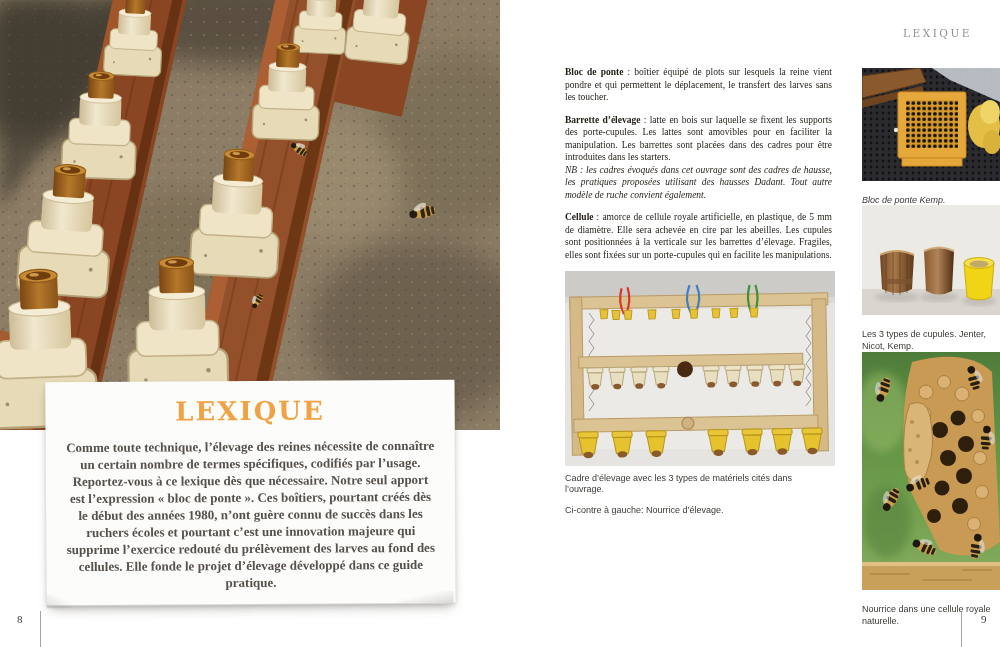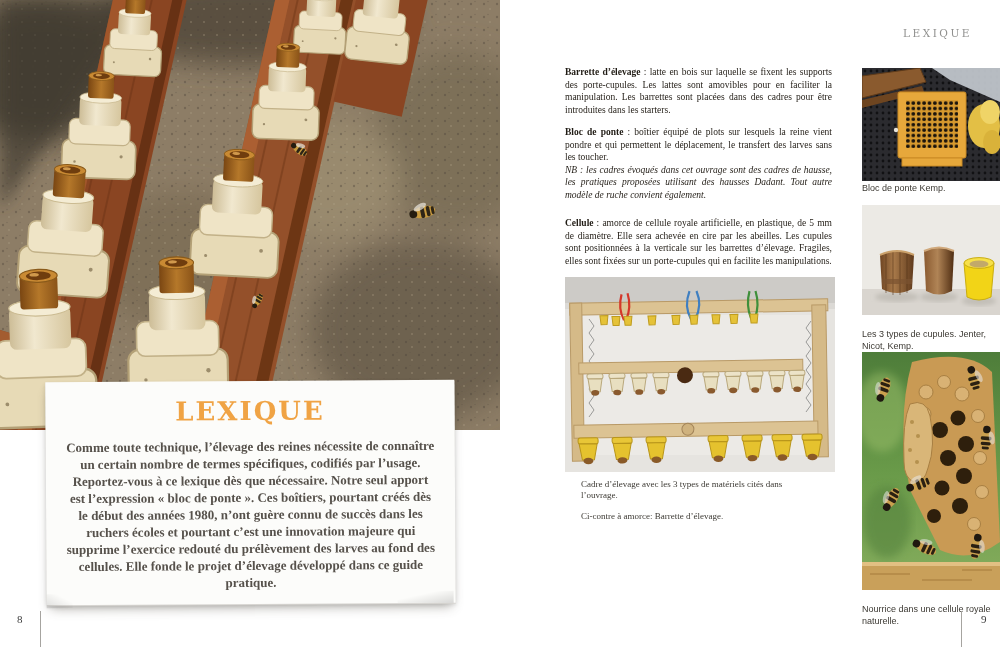--- a/index.html
+++ b/index.html
@@ -28,35 +28,35 @@
   .folio-rule-left{left:40px;}
   .folio-rule-right{left:961px;}
 
   
   .running-head{position:absolute;top:27px;right:28px;font-family:"DejaVu Serif", serif;
         font-size:10.5px;letter-spacing:2.5px;color:#90908e;}
 
   .main-col{position:absolute;left:565px;top:66px;width:267px;}
   .entry{margin:0 0 10px;font-size:9.5px;line-height:12.5px;color:#211c15;text-align:justify;}
   .entry .term{font-weight:bold;}
-  .entry-nb{margin:-10px 0 16px;font-size:9.5px;line-height:12.5px;color:#211c15;
+  .entry-nb{margin:-10px 0 10px;font-size:9.5px;line-height:12.5px;color:#211c15;
         font-style:italic;text-align:justify;}
   .cadre-photo{margin:10px 0 0;width:270px;height:195px;}
-  .cadre-cap{margin:7px 16px 0;font-family:Liberation Serif, serif;font-size:9px;
+  .cadre-cap{margin:7px 0 0;font-family:Liberation Sans, sans-serif;font-size:9px;
         line-height:11px;color:#3c3933;}
   .cadre-cap-2{margin-top:10px;}
 
   .rail{position:absolute;left:862px;top:0;width:138px;height:647px;}
   .rail-photo{position:absolute;left:0;width:138px;}
   .rail-photo-1{top:68px;height:113px;}
   .rail-photo-2{top:205px;height:110px;}
   .rail-photo-3{top:352px;height:238px;}
   .rail-cap{position:absolute;left:0;width:132px;font-family:"Liberation Sans", sans-serif;
         font-size:9px;line-height:11.5px;color:#3c3933;}
-  .rail-cap-1{top:174px;}
+  .rail-cap-1{top:186px;font-style:italic;}
   .rail-cap-2{top:320px;}
   .rail-cap-3{top:595px;}
 
   svg{display:block;}
 </style>
 </head>
 <body>
 
 <div class="spread">
 
@@ -171,23 +171,23 @@
     <h1 class="card-title">LEXIQUE</h1>
     <p class="card-body">Comme toute technique, l’élevage des reines nécessite de connaître un certain nombre de termes spécifiques, codifiés par l’usage. Reportez-vous à ce lexique dès que nécessaire. Notre seul apport est l’expression « bloc de ponte ». Ces boîtiers, pourtant créés dès le début des années 1980, n’ont guère connu de succès dans les ruchers écoles et pourtant c’est une innovation majeure qui supprime l’exercice redouté du prélèvement des larves au fond des cellules. Elle fonde le projet d’élevage développé dans ce guide pratique.</p>
   </div>
 
   <div class="pageno pageno-left">8</div>
   <div class="folio-rule folio-rule-left"></div>
 
   <div class="running-head">LEXIQUE</div>
 
   <div class="main-col">
+    <p class="entry"><span class="term">Bloc de ponte</span><span> : </span><span>boîtier équipé de plots sur lesquels la reine vient pondre et qui permettent le déplacement, le transfert des larves sans les toucher.</span></p>
+
     <p class="entry"><span class="term">Barrette d’élevage</span><span> : </span><span>latte en bois sur laquelle se fixent les supports des porte-cupules. Les lattes sont amovibles pour en faciliter la manipulation. Les barrettes sont placées dans des cadres pour être introduites dans les starters.</span></p>
-
-    <p class="entry"><span class="term">Bloc de ponte</span><span> : </span><span>boîtier équipé de plots sur lesquels la reine vient pondre et qui permettent le déplacement, le transfert des larves sans les toucher.</span></p>
 
     <p class="entry-nb">NB : les cadres évoqués dans cet ouvrage sont des cadres de hausse, les pratiques proposées utilisant des hausses Dadant. Tout autre modèle de ruche convient également.</p>
 
 
     <p class="entry"><span class="term">Cellule</span><span> : </span><span>amorce de cellule royale artificielle, en plastique, de 5 mm de diamètre. Elle sera achevée en cire par les abeilles. Les cupules sont positionnées à la verticale sur les barrettes d’élevage. Fragiles, elles sont fixées sur un porte-cupules qui en facilite les manipulations.</span></p>
 
     <div class="cadre-photo">
       <svg width="270" height="195" viewBox="0 0 270 195" aria-hidden="true">
         <defs>
           <g id="cupY">
@@ -250,21 +250,21 @@
             <use href="#cupY" x="56" y="159"></use>
             <use href="#cupY" x="90" y="159"></use>
             <use href="#cupY" x="152" y="159"></use>
             <use href="#cupY" x="186" y="159"></use>
             <use href="#cupY" x="216" y="159"></use>
             <use href="#cupY" x="246" y="159"></use>
         </g>
       </svg>
     </div>
     <p class="cadre-cap">Cadre d’élevage avec les 3 types de matériels cités dans l’ouvrage.</p>
-    <p class="cadre-cap cadre-cap-2">Ci-contre à amorce: Barrette d’élevage.</p>
+    <p class="cadre-cap cadre-cap-2">Ci-contre à gauche: Nourrice d’élevage.</p>
   </div>
 
   <div class="rail">
 
     <div class="rail-photo rail-photo-1">
       <svg width="138" height="113" viewBox="0 0 138 113" aria-hidden="true">
         <defs>
           <pattern id="hexdots" width="6" height="6" patternUnits="userSpaceOnUse">
             <circle cx="3" cy="3" r="1.4" fill="#0a0a0c"></circle>
           </pattern>

